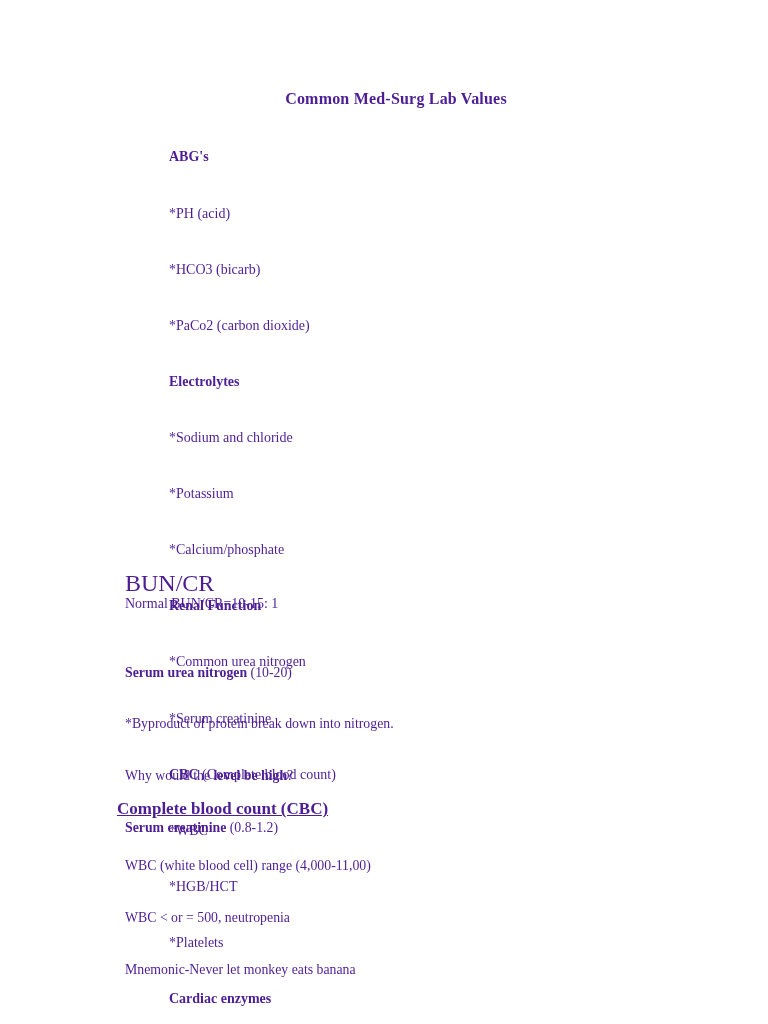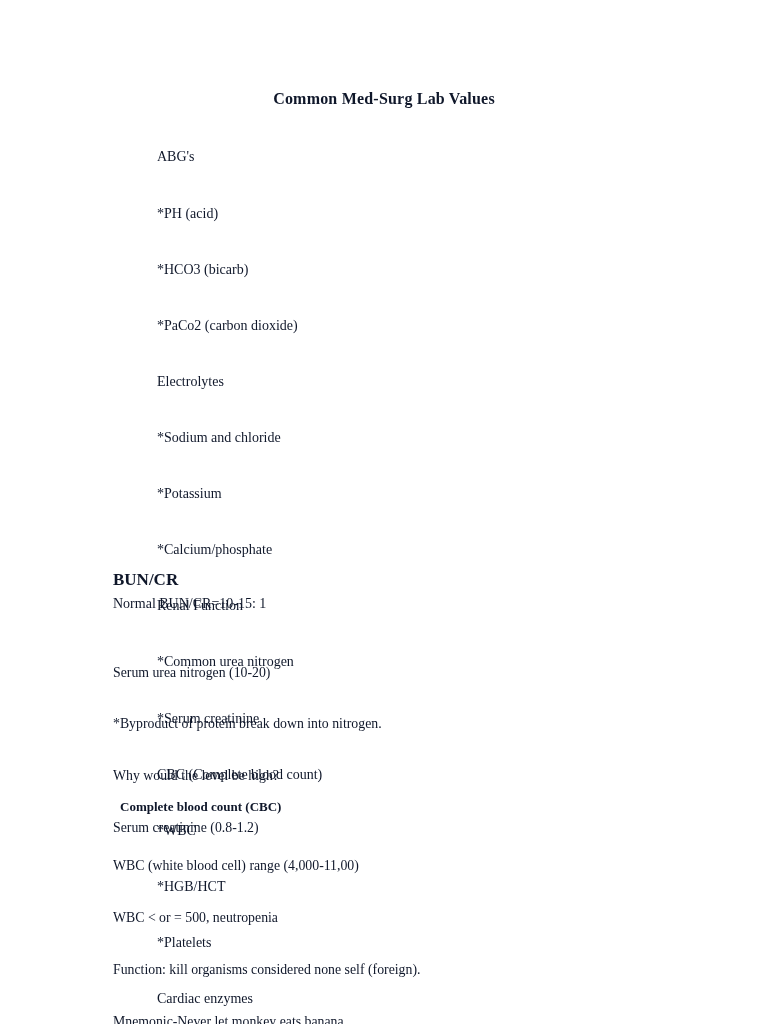--- a/index.html
+++ b/index.html
@@ -7,21 +7,22 @@
     padding: 0;
     background: #ffffff;
   }
   .page {
     position: relative;
     width: 616px;
     height: 1024px;
     background: #ffffff;
     overflow: hidden;
     font-family: "Liberation Serif", "DejaVu Serif", serif;
-    color: #0f172a;
+    color: #4c1d95;
+    margin-left: 12px;
   }
   .doc-title {
     position: absolute;
     top: 90px;
     left: 0;
     width: 768px;
     text-align: center;
     font-size: 16px;
     font-weight: bold;
     letter-spacing: 0.2px;
@@ -31,54 +32,55 @@
     left: 157px;
     top: 111px;
     font-size: 14px;
     line-height: 18.7px;
     white-space: pre;
   }
   .bun-heading {
     position: absolute;
     left: 113px;
     top: 570px;
-    font-size: 17px;
-    font-weight: bold;
+    font-size: 24px;
+    font-weight: normal;
   }
   .bun-subline {
     position: absolute;
     left: 113px;
     top: 596px;
     font-size: 14px;
   }
   .bun-body {
     position: absolute;
     left: 113px;
     top: 629px;
     font-size: 13.8px;
     line-height: 17.3px;
     white-space: pre;
   }
   .cbc-heading {
     position: absolute;
-    left: 120px;
+    left: 105px;
     top: 799px;
-    font-size: 13px;
+    font-size: 17px;
     font-weight: bold;
+    text-decoration: underline;
   }
   .cbc-body {
     position: absolute;
     left: 113px;
     top: 822px;
     font-size: 13.8px;
     line-height: 17.4px;
     white-space: pre;
   }
   .ln { min-height: 1em; }
-  .b  { font-weight: normal; }
+  .b  { font-weight: bold; }
 </style>
 </head>
 <body>
 
 <div class="page">
 
   <div class="doc-title">Common Med-Surg Lab Values</div>
 
   <div class="lab-list">
     <div class="ln b">ABG's</div>
@@ -117,17 +119,16 @@
     <div class="ln"><span class="b">Serum creatinine</span><span> (0.8-1.2)</span></div>
     
     
   </div>
 
   <div class="cbc-heading">Complete blood count (CBC)</div>
 
   <div class="cbc-body">
     <div class="ln">WBC (white blood cell) range (4,000-11,00)</div>
     <div class="ln">WBC &lt; or = 500, neutropenia</div>
-    <div class="ln">Function: kill organisms considered none self (foreign).</div>
     <div class="ln">Mnemonic-Never let monkey eats banana</div>
   </div>
 
 </div>
 
 </body></html>

